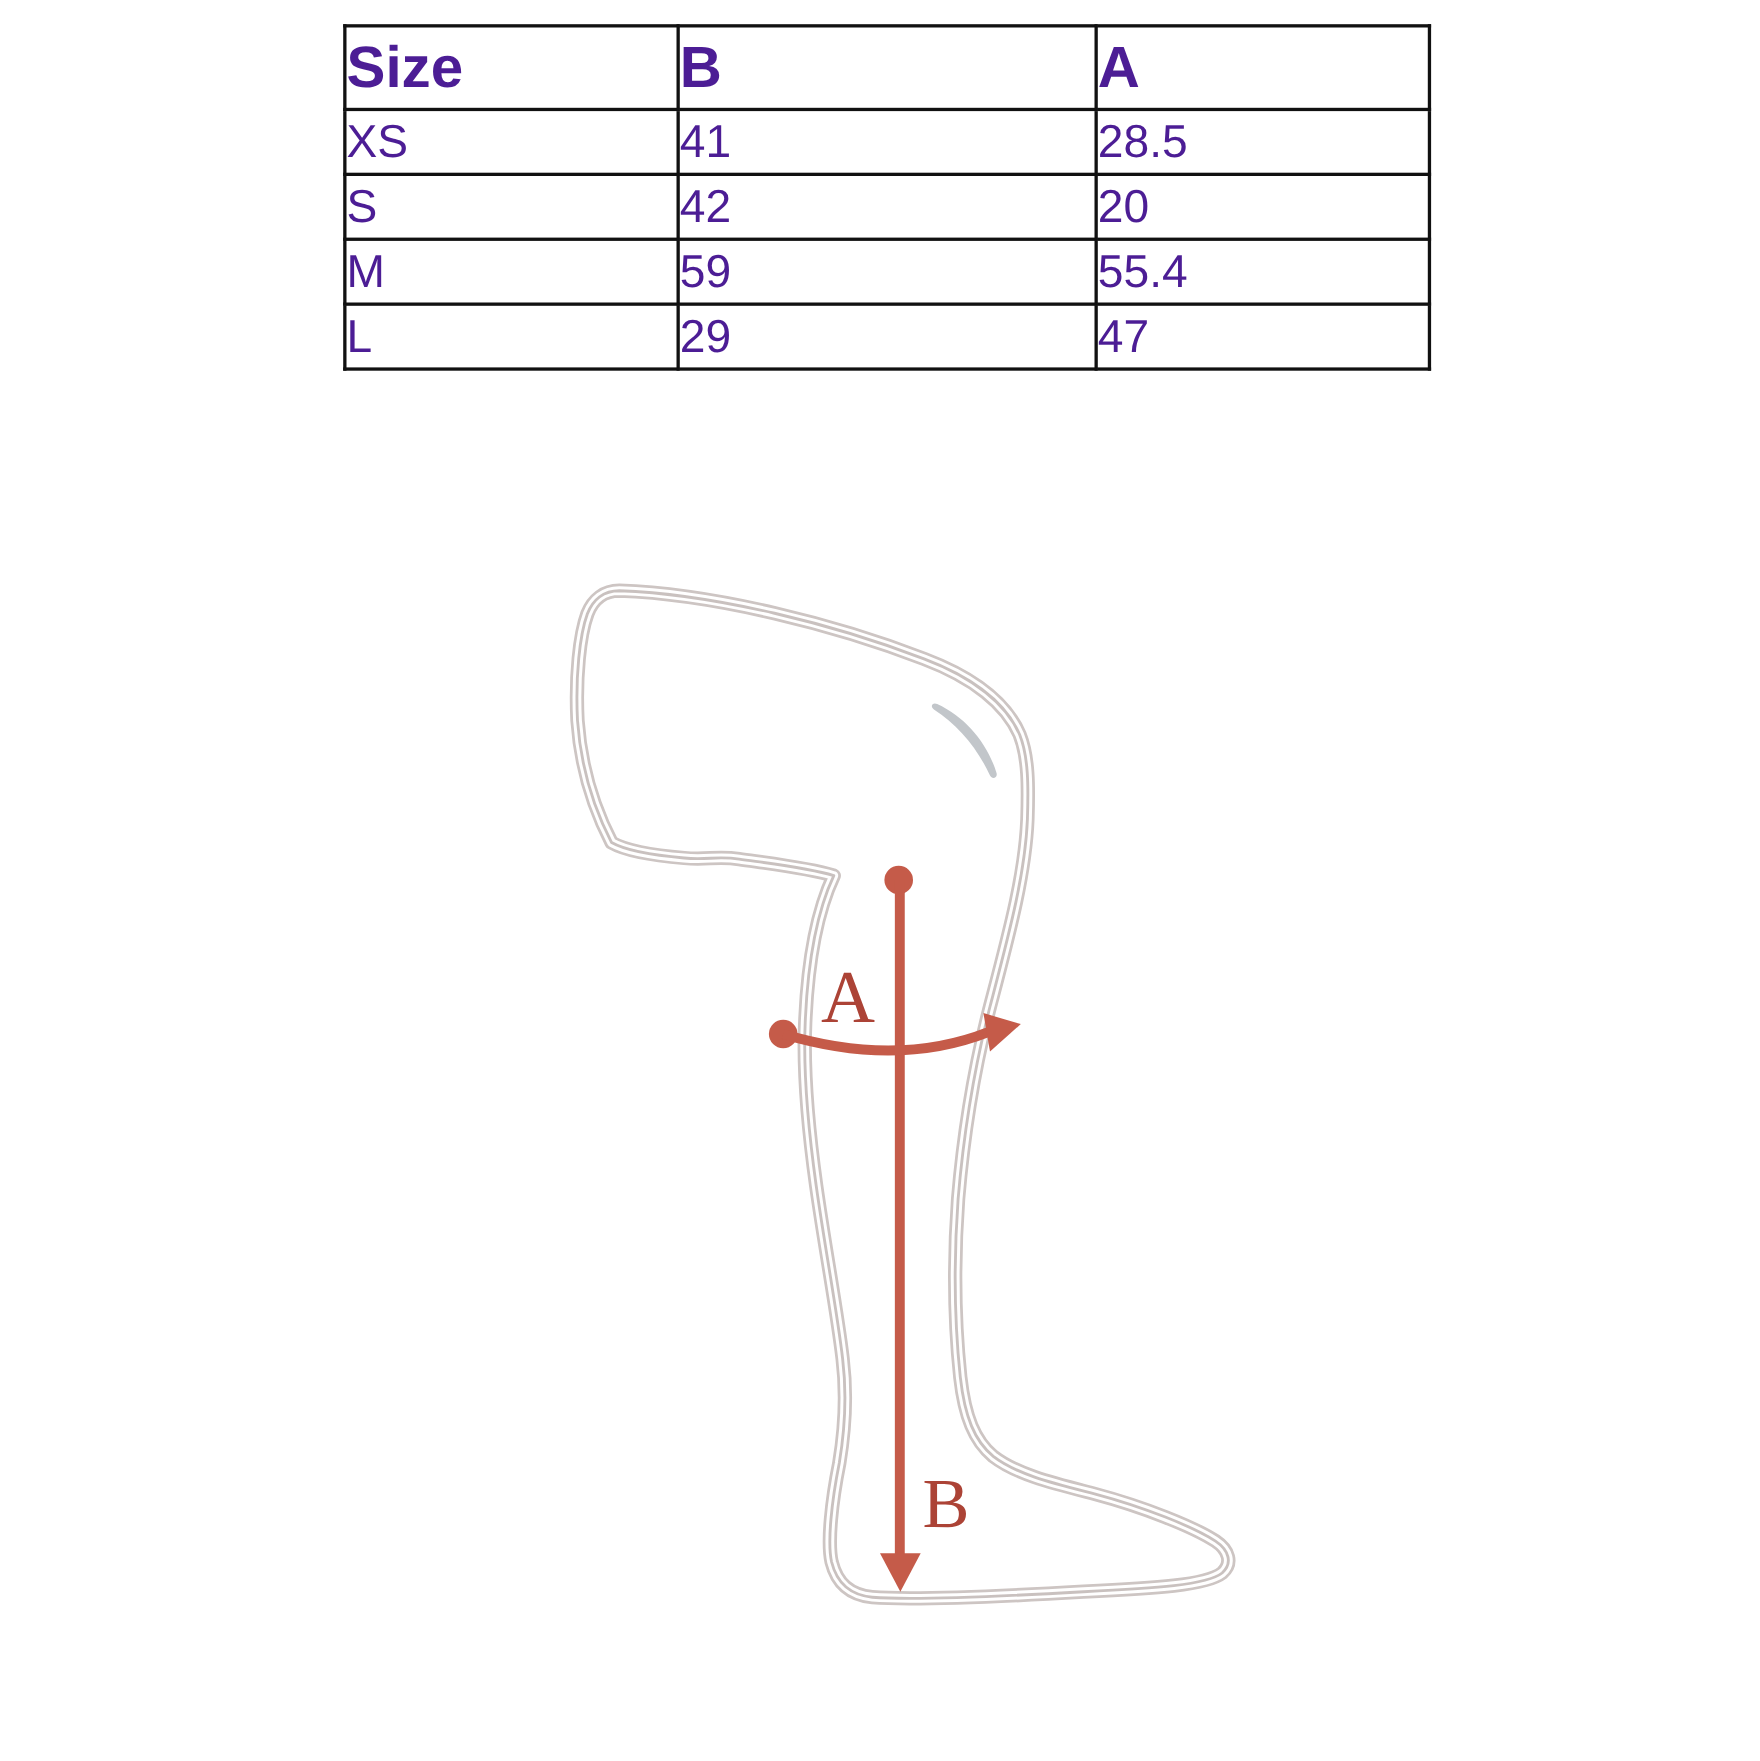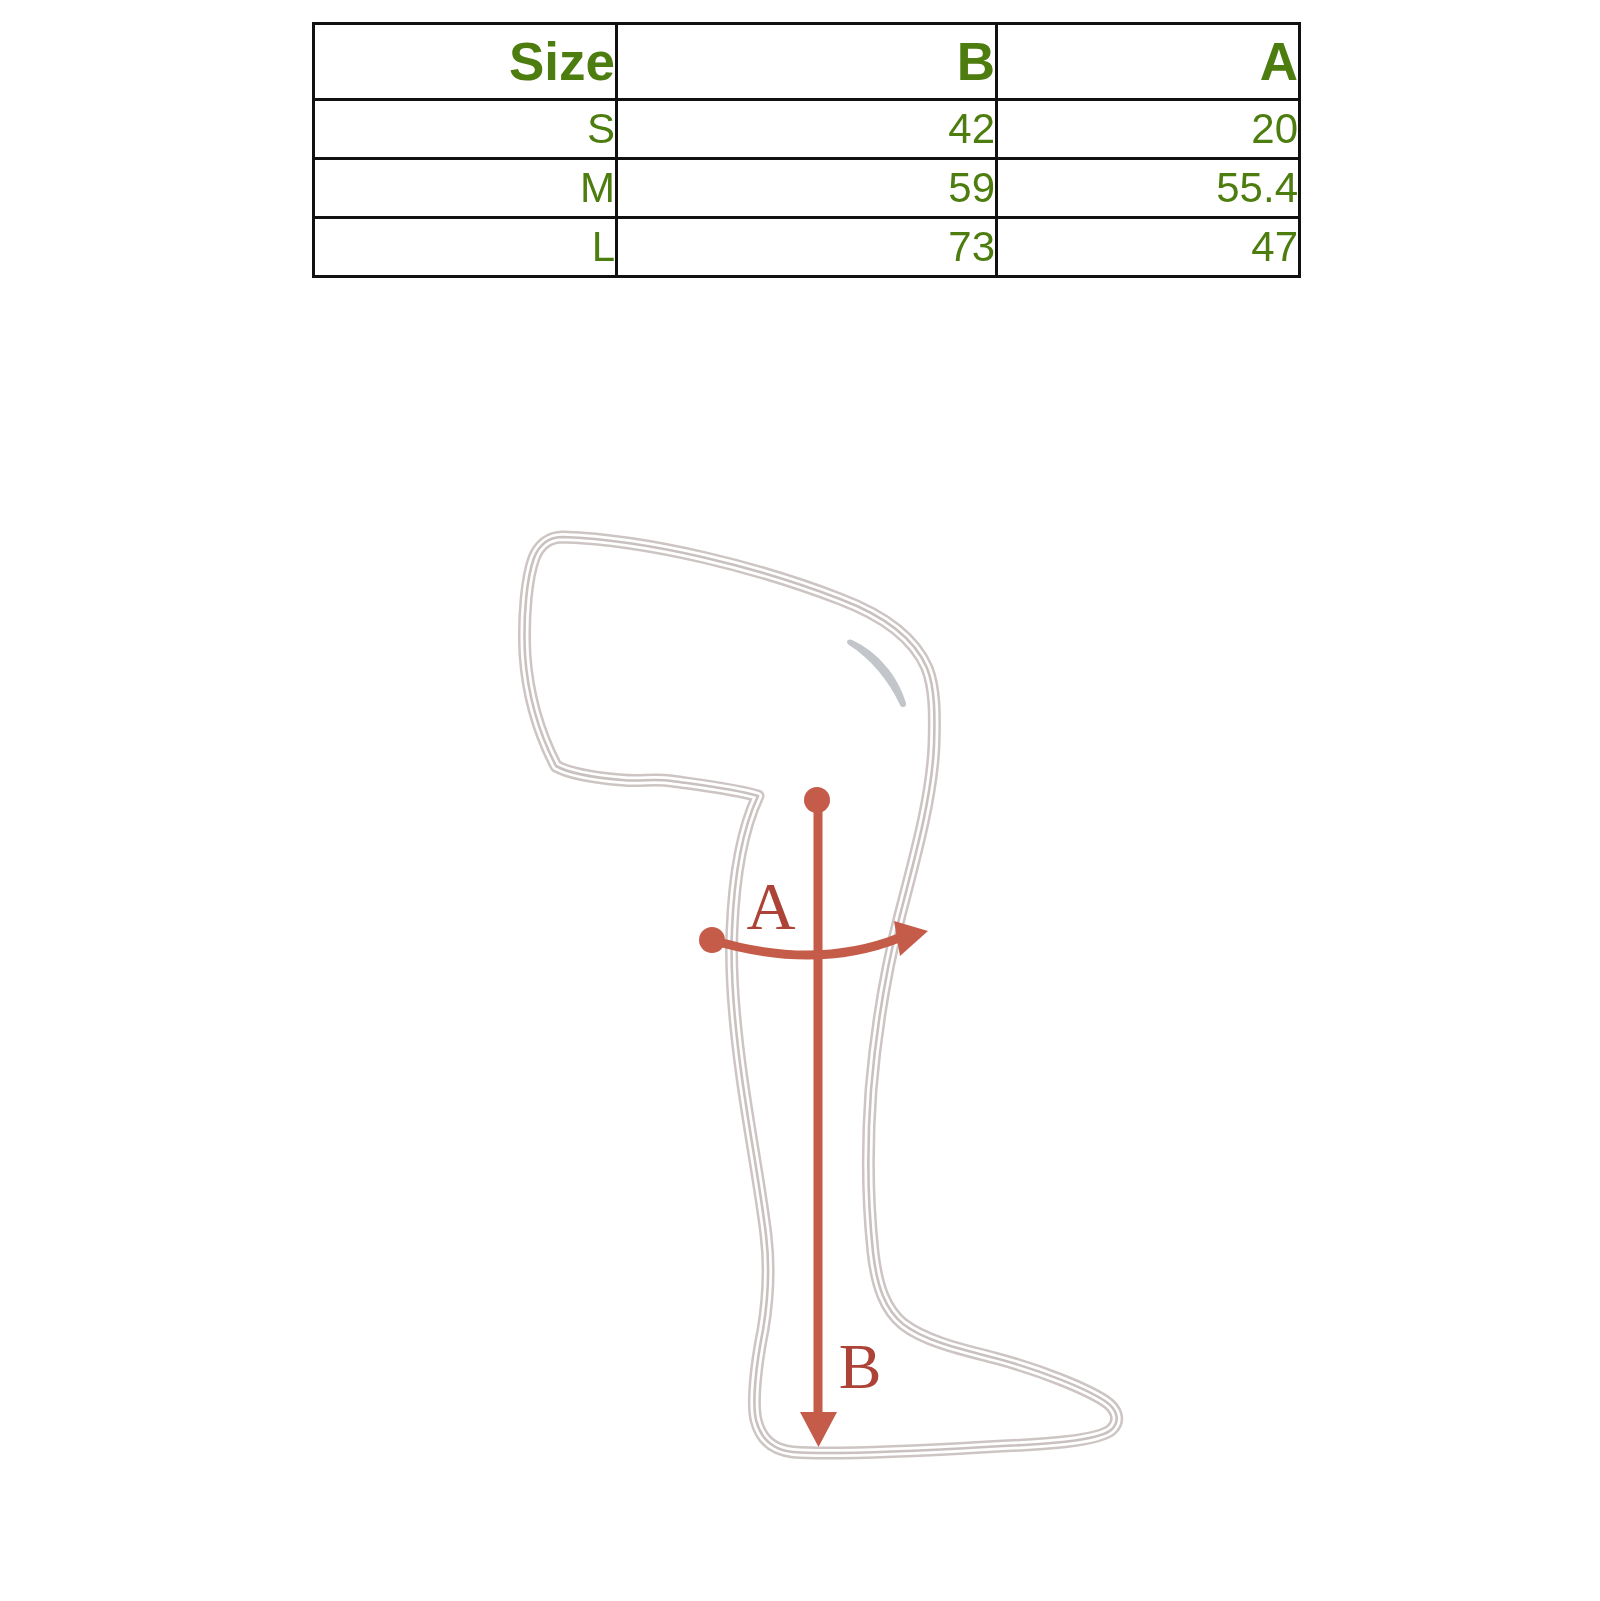--- a/index.html
+++ b/index.html
@@ -27,24 +27,24 @@
     border-collapse: collapse;
     table-layout: fixed;
     background: #ffffff;
   }
   table.size-table col.c-size { width: 303px; }
   table.size-table col.c-b    { width: 380px; }
   table.size-table col.c-a    { width: 303px; }
   table.size-table th,
   table.size-table td {
     border: 3px solid #111111;
-    text-align: right;
+    text-align: left;
     vertical-align: middle;
     padding: 0;
-    color: #4d7c0f;
+    color: #4c1d95;
   }
   table.size-table tr.header-row { height: 76px; }
   table.size-table tr.data-row   { height: 59px; }
   table.size-table th {
     font-size: 53px;
     font-weight: bold;
     line-height: 1;
   }
   table.size-table td {
     font-size: 42px;
@@ -80,32 +80,37 @@
         <col class="c-b">
         <col class="c-a">
     </colgroup>
     <tbody>
       <tr class="header-row">
         <th>Size</th>
         <th>B</th>
         <th>A</th>
       </tr>
       <tr class="data-row">
+        <td>XS</td>
+        <td>41</td>
+        <td>28.5</td>
+      </tr>
+      <tr class="data-row">
         <td>S</td>
         <td>42</td>
         <td>20</td>
       </tr>
       <tr class="data-row">
         <td>M</td>
         <td>59</td>
         <td>55.4</td>
       </tr>
       <tr class="data-row">
         <td>L</td>
-        <td>73</td>
+        <td>29</td>
         <td>47</td>
       </tr>
     </tbody>
   </table>
 
   <div class="diagram-wrap">
     <svg width="720" height="1020" viewBox="440 480 720 1020" xmlns="http://www.w3.org/2000/svg">
 
       <path class="leg-fill" d="M 563 537
                C 650 540 760 568 840 599

